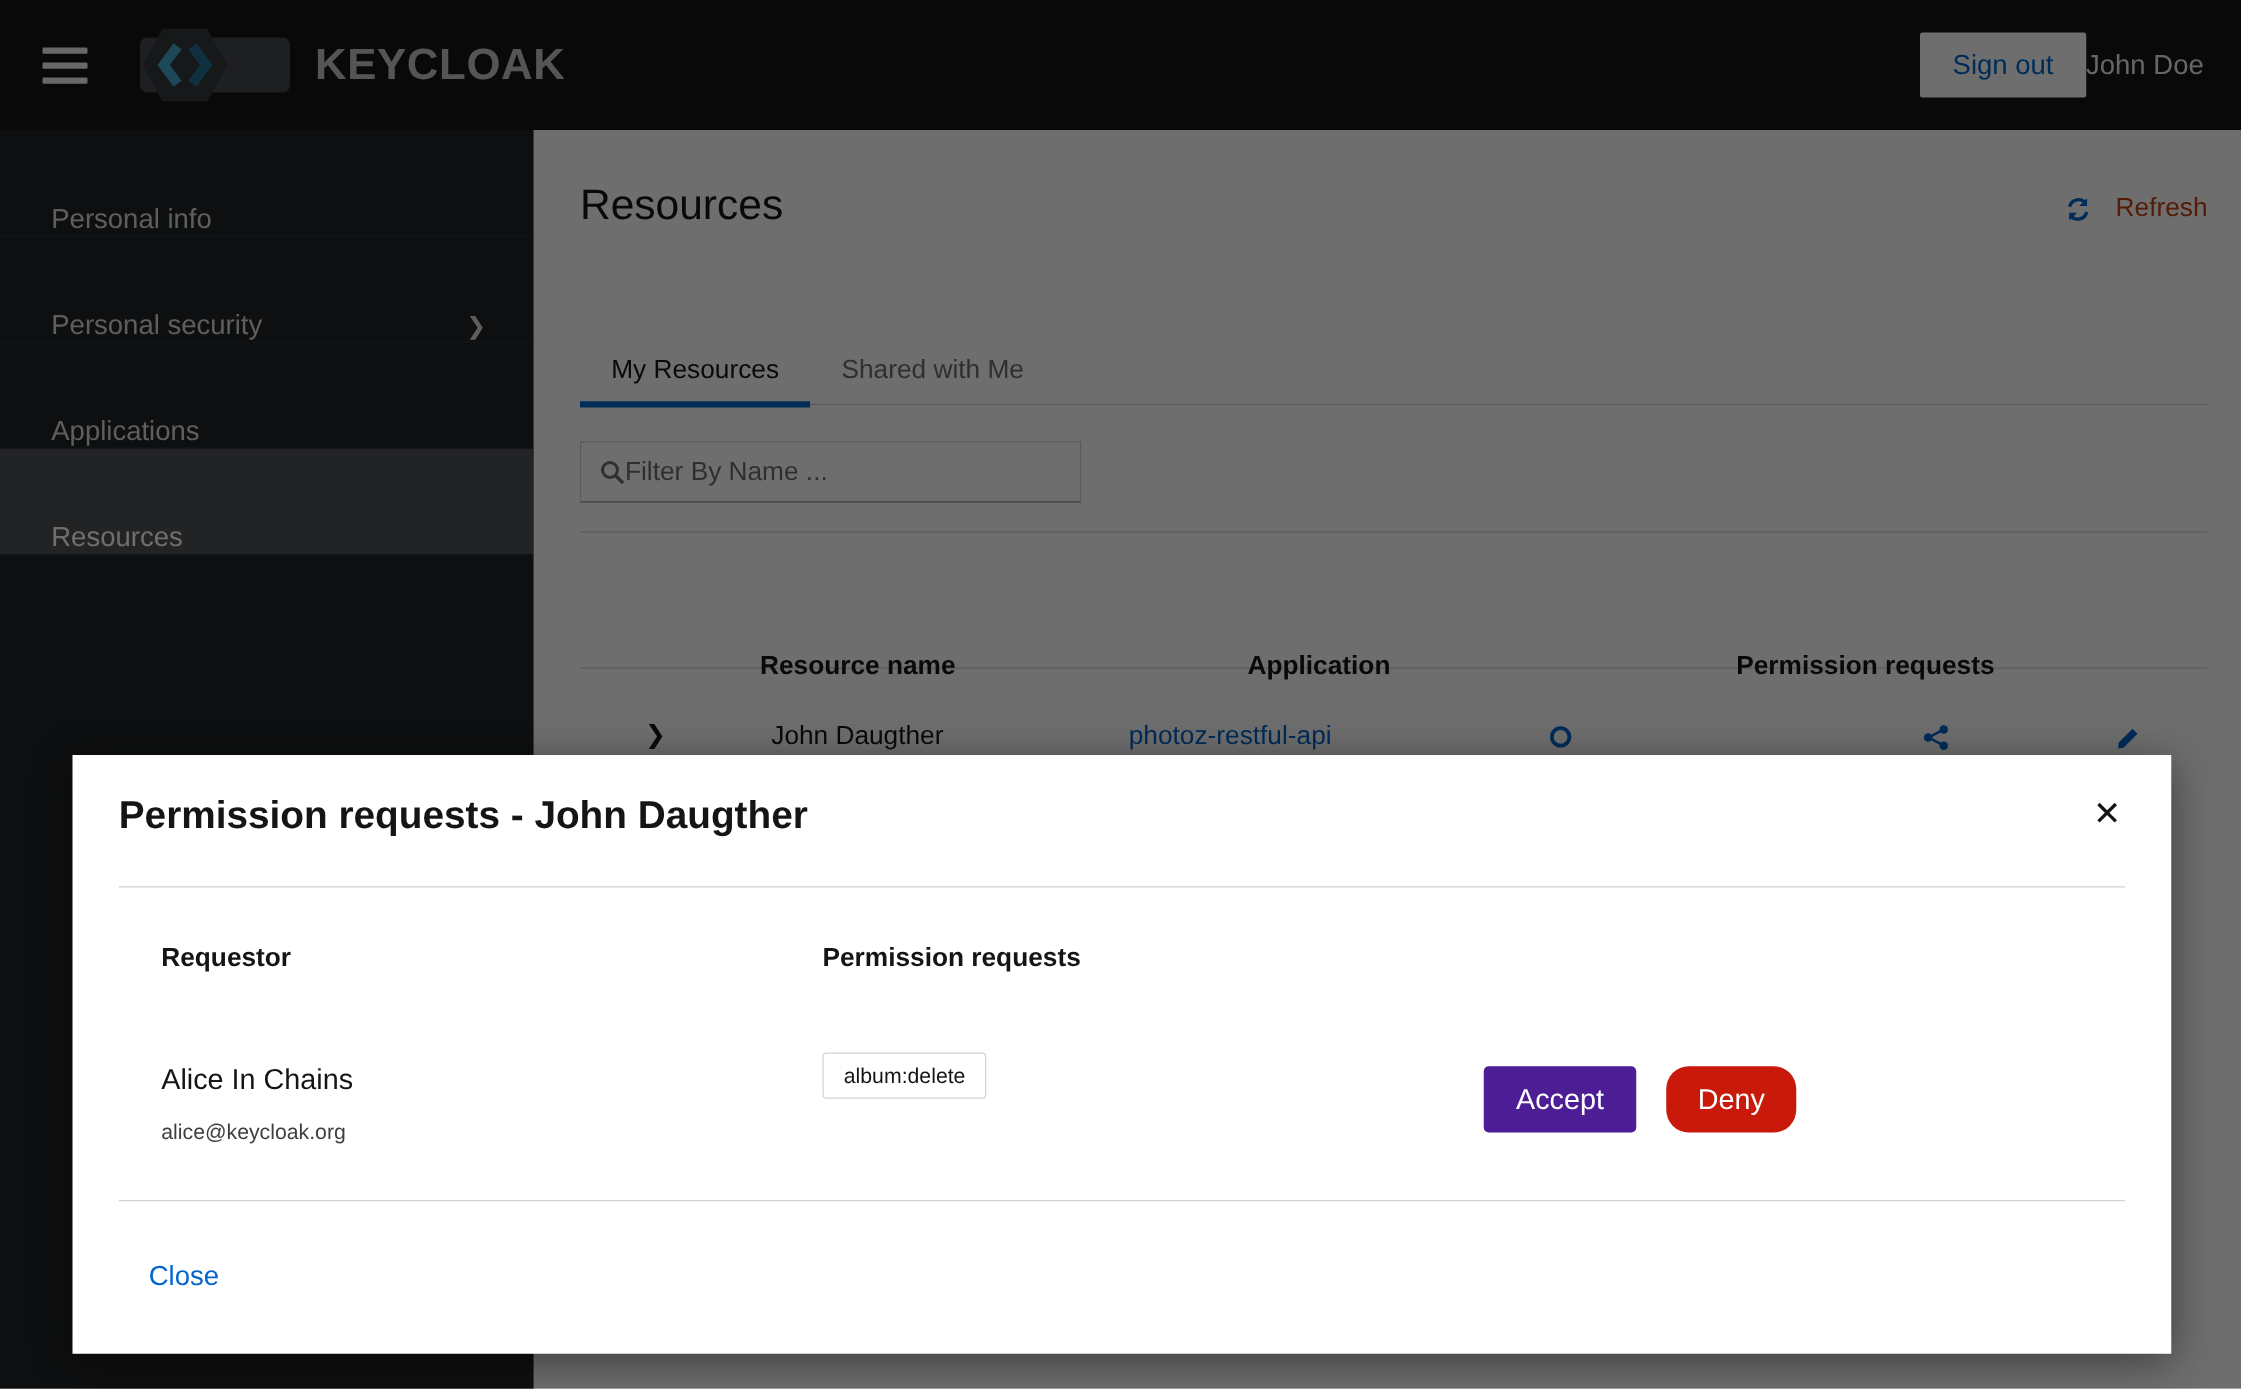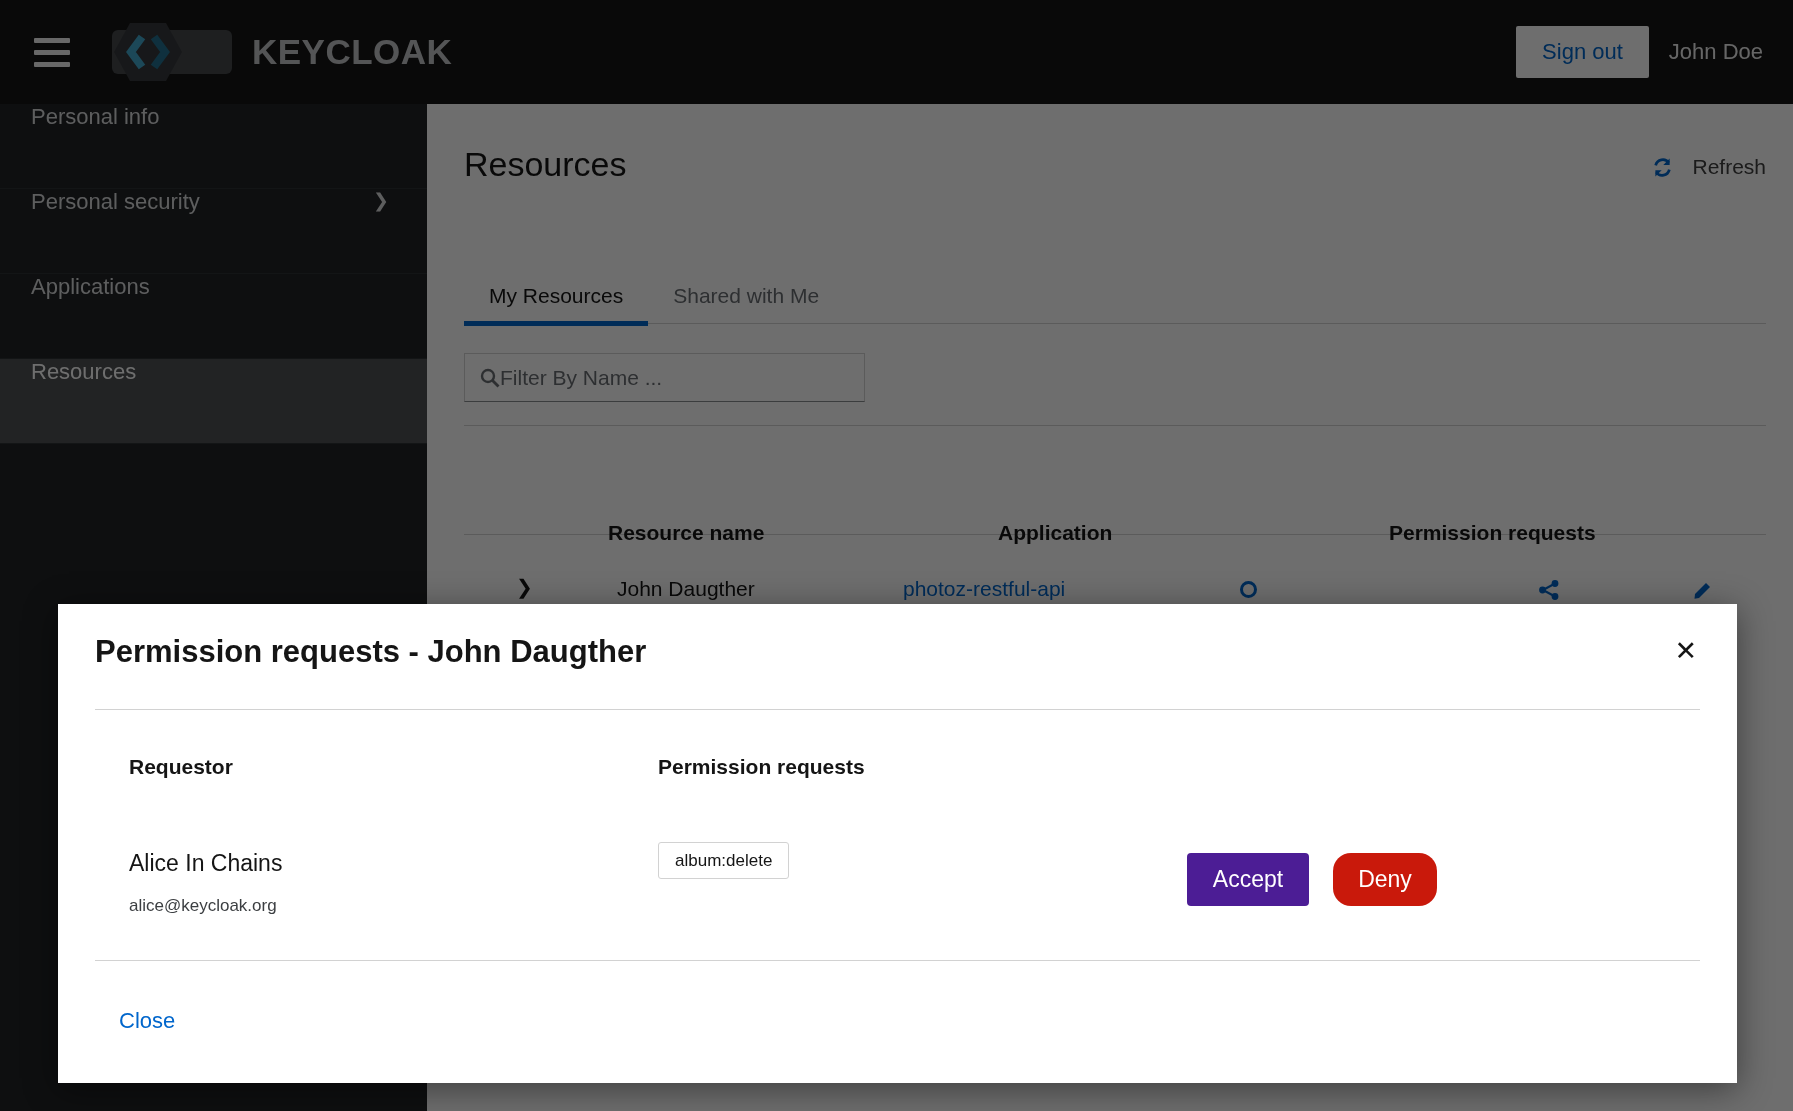--- a/index.html
+++ b/index.html
@@ -13,37 +13,37 @@
   }
   
   .masthead {
     position:absolute; top:0; left:0; right:0; height:104px;
     background:#151515; display:flex; align-items:center; padding:0 30px; z-index:1;
   }
   .hamburger { background:none; border:none; display:flex; flex-direction:column; gap:7px; cursor:pointer; padding:4px; }
   .hamburger span { display:block; width:36px; height:5px; background:#f2f2f2; border-radius:1px; }
   .brand { display:flex; align-items:center; margin-left:34px; }
   .brand-text { font-size:35px; font-weight:bold; color:#c4c6c8; letter-spacing:0.5px; margin-left:-14px; }
-  .masthead-right { margin-left:auto; display:flex; align-items:center; gap:20px; }
+  .masthead-right { margin-left:auto; display:flex; align-items:center; }
   .signout-btn { background:#ffffff; color:#0066cc; border:none; border-radius:2px; font-size:22px; padding:13px 26px; cursor:pointer; font-family:inherit; }
   .username { color:#ededed; font-size:22px; }
   
   .sidebar { position:absolute; top:104px; left:0; bottom:0; width:427px; background:#212427; z-index:1; }
   .nav-item {
-    height:85px; display:flex; align-items:flex-start; justify-content:space-between;
-    padding:0 38px 0 31px; color:#d8d9db; font-size:22px; cursor:pointer;
+    height:85px; display:flex; align-items:flex-end; justify-content:space-between;
+    padding:0 38px 0 41px; color:#d8d9db; font-size:22px; cursor:pointer;
     border-bottom:1px solid #2e3134;
   }
   .nav-item.active { background:#4f5255; color:#ffffff; }
   .nav-chevron { font-size:19px; color:#d8d9db; }
   
   .main { position:absolute; top:104px; left:427px; right:0; bottom:0; background:#ffffff; padding:41px 27px 0 37px; z-index:1; }
   .title-row { display:flex; justify-content:space-between; align-items:flex-start; }
   .page-title { font-size:34px; font-weight:400; color:#151515; }
-  .refresh-link { display:flex; align-items:center; gap:19px; color:#404040; font-size:21px; cursor:pointer; margin-top:10px; }
+  .refresh-link { display:flex; align-items:center; gap:19px; color:#c2410c; font-size:21px; cursor:pointer; margin-top:10px; }
   .tabs { margin-top:100px; display:flex; border-bottom:1px solid #d2d2d2; }
   .tab { padding:0 25px 13px 25px; font-size:21px; color:#6a6e73; cursor:pointer; border-bottom:5px solid transparent; margin-bottom:-3px; }
   .tab.active { color:#151515; border-bottom-color:#0066cc; }
   .search-box {
     margin-top:29px; width:401px; height:49px; background:#fff;
     border:1px solid #d2d2d2; border-bottom-color:#8a8d90;
     display:flex; align-items:center; padding:0 15px;
   }
   .search-box input { border:none; outline:none; flex:1; font-size:21px; color:#444; font-family:inherit; background:transparent; }
   .search-box input::placeholder { color:#6a6e73; opacity:1; }

